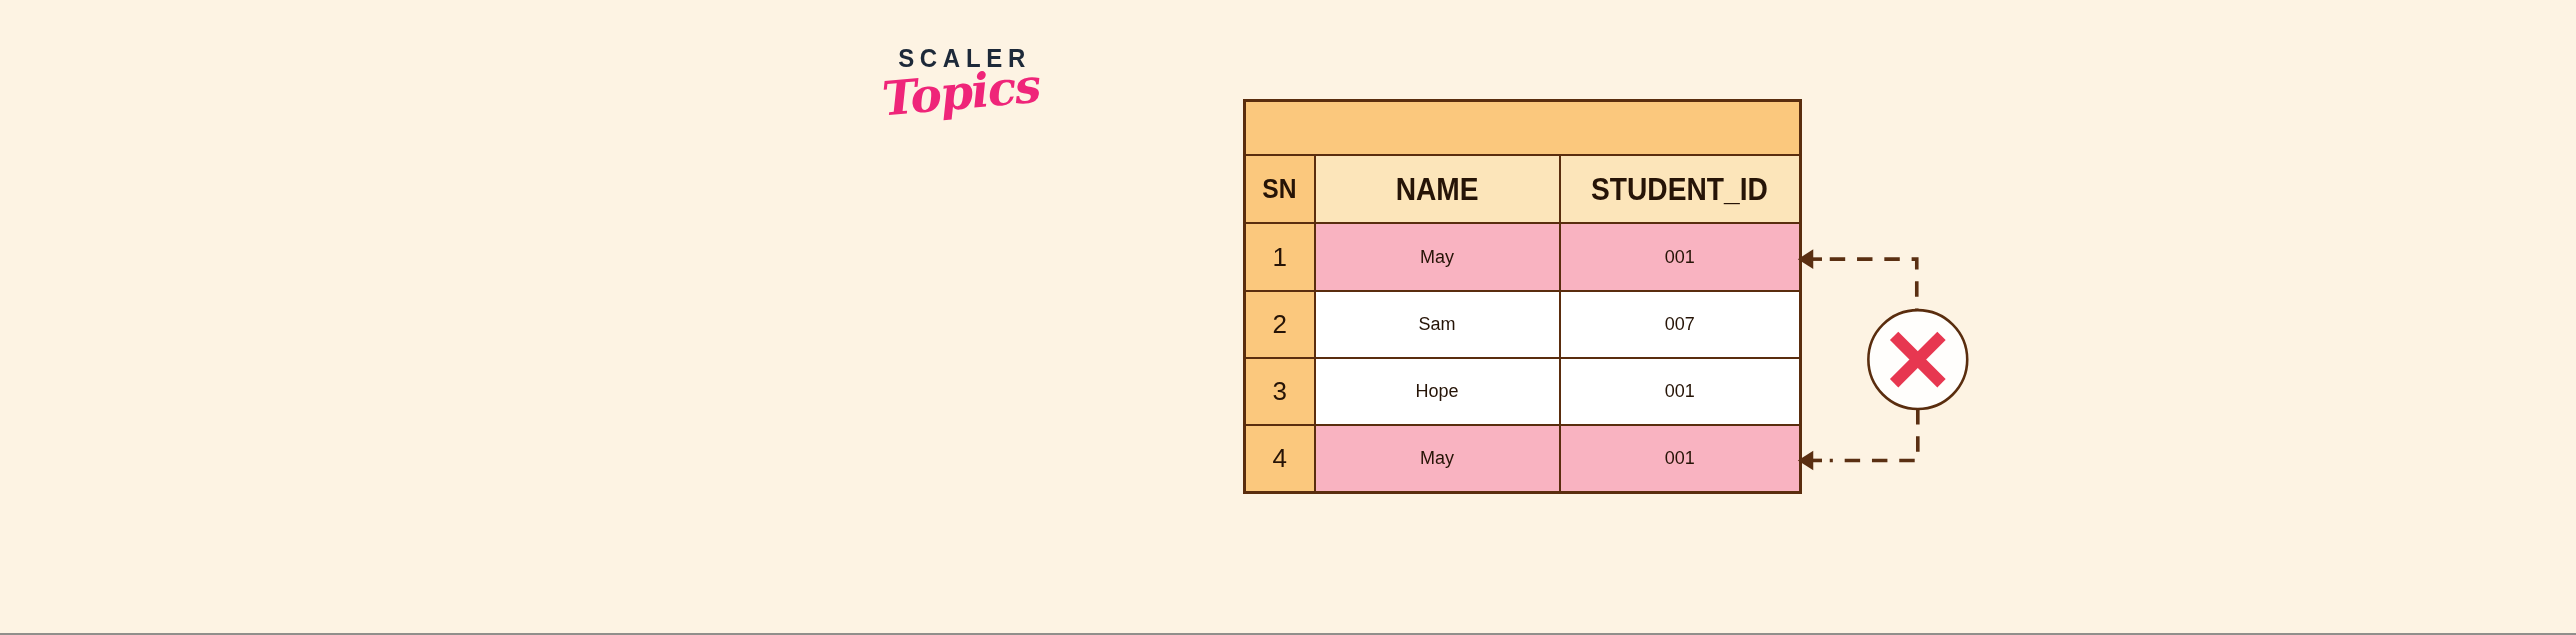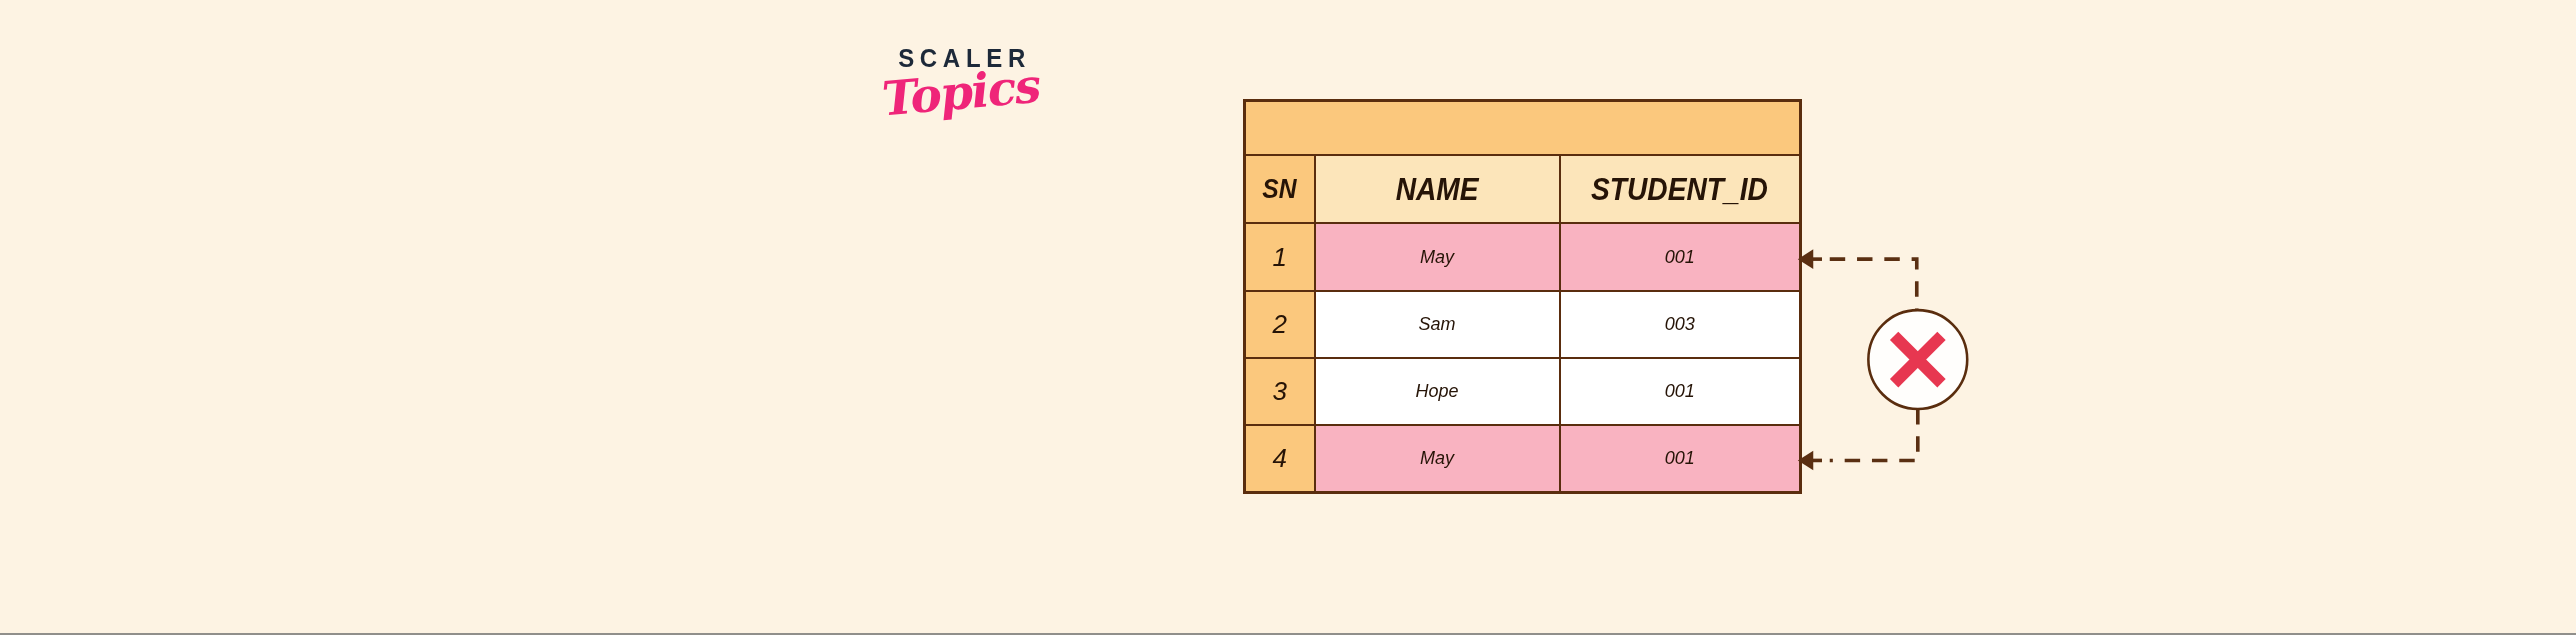--- a/index.html
+++ b/index.html
@@ -38,21 +38,20 @@
   }
 
   
   table.student-table{
     position:absolute;left:1243px;top:99px;
     width:555px;height:395px;
     border-collapse:collapse;
     table-layout:fixed;
     border:3.6px solid var(--border-brown,#5A2D0E);
     color:#261407;
-    font-style:italic;
   }
   table.student-table td,
   table.student-table th{
     border:2.1px solid var(--border-brown,#5A2D0E);
     text-align:center;
     vertical-align:middle;
     padding:0;
   }
   tr.banner-row{height:52px;}
   td.banner-cell{background:var(--table-orange,#FBC87D);}
@@ -126,21 +125,21 @@
       </tr>
 
       <tr class="data-row highlight">
         <td class="sn-cell">1</td>
         <td class="data-cell">May</td>
         <td class="data-cell">001</td>
       </tr>
       <tr class="data-row">
         <td class="sn-cell">2</td>
         <td class="data-cell">Sam</td>
-        <td class="data-cell">003</td>
+        <td class="data-cell">007</td>
       </tr>
       <tr class="data-row">
         <td class="sn-cell">3</td>
         <td class="data-cell">Hope</td>
         <td class="data-cell">001</td>
       </tr>
       <tr class="data-row highlight">
         <td class="sn-cell">4</td>
         <td class="data-cell">May</td>
         <td class="data-cell">001</td>

